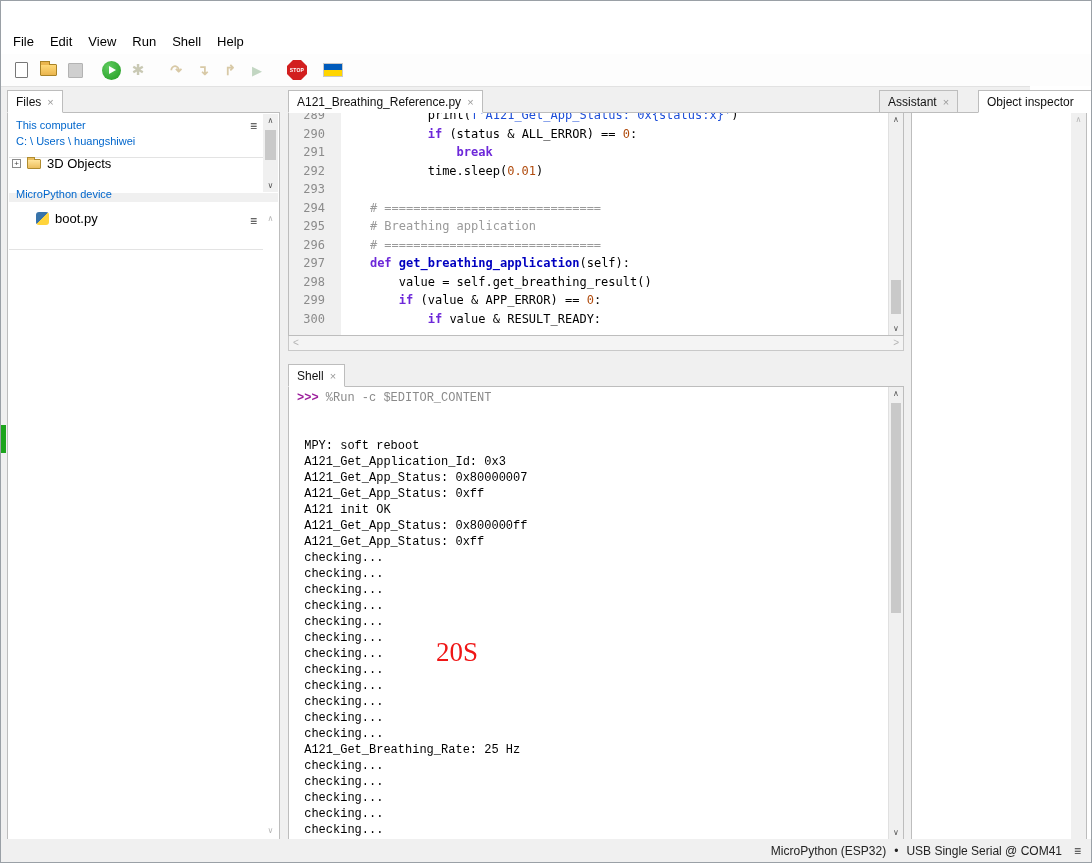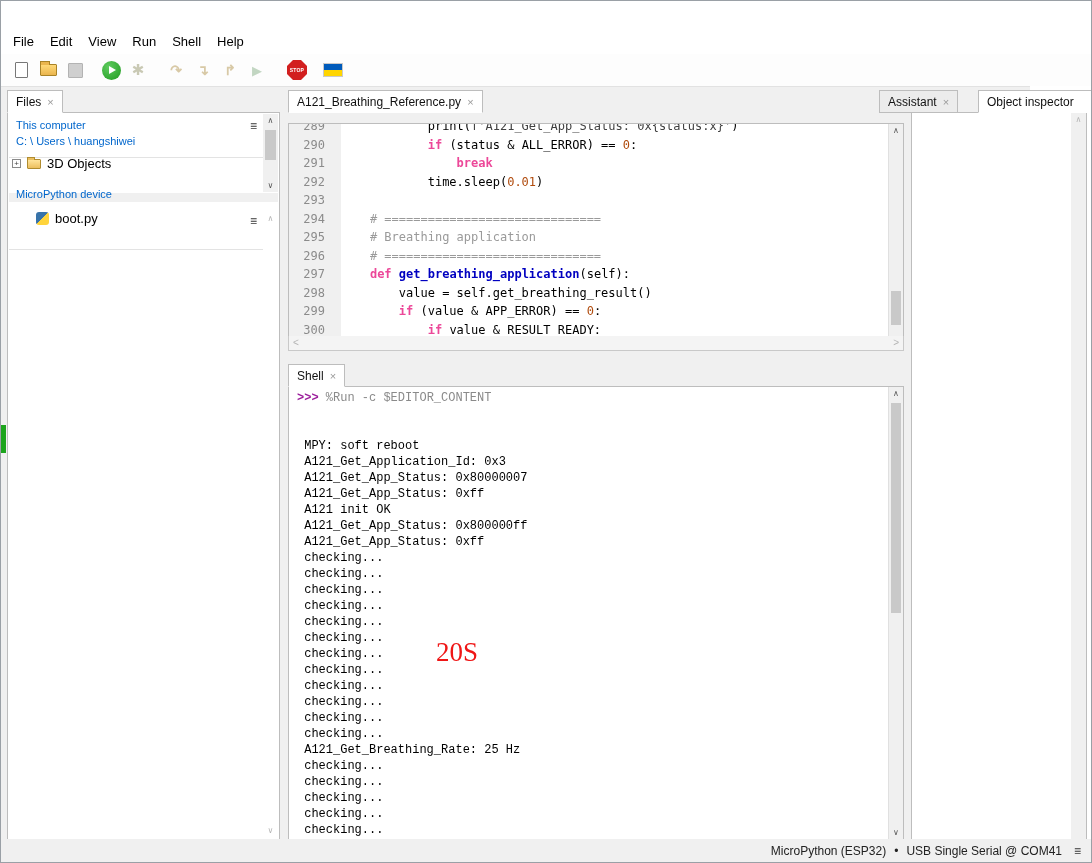--- a/index.html
+++ b/index.html
@@ -59,29 +59,29 @@
   .sep { position:absolute; left:1px; right:16px; height:1px; background:#e3e3e3; }
   .sash { position:absolute; left:1px; right:1px; height:9px; background:#f0f0f0; }
 
   
   .sb { position:absolute; background:#f0f0f0; }
   .sb-arrow { position:absolute; width:100%; text-align:center; font-size:8px; color:#555; }
   .sb-arrow.dim { color:#b5b5b5; }
   .sb-thumb { position:absolute; left:2px; right:2px; background:#c9c9c9; }
 
   
-  .editor-body { left:287px; top:36px; width:616px; height:224px; overflow:hidden; }
+  .editor-body { left:287px; top:25px; width:616px; height:224px; overflow:hidden; }
   .gutter-bg { position:absolute; left:0; top:0; width:52px; height:100%; background:#f0f0f0; }
   .code-lines { position:absolute; left:0; top:-7px; right:16px; font-family:"DejaVu Sans Mono", monospace; font-size:12px; line-height:18.5px; }
   .code-line { display:flex; white-space:pre; }
   .gutter-num { width:44px; text-align:right; padding-right:8px; color:#8b8b8b; flex:none; }
   .code { padding-left:8px; }
-  .kw { color:#ec4899; font-weight:bold;margin-top:12px; }
+  .kw { color:#6d28d9; font-weight:bold;margin-top:12px; }
   .defname { color:#0000c0; font-weight:bold; }
-  .str { color:#404040; }
+  .str { color:#1d4ed8; }
   .num { color:#b04b0d; }
   .com { color:#9a9a9a; }
   .plain { color:#000; }
 
   .hscroll { position:absolute; left:287px; top:249px; width:616px; height:15px; background:#f4f4f4; border:1px solid #c9c9c9; border-top:none; }
   .hscroll .left { position:absolute; left:4px; top:1px; color:#b5b5b5; font-size:10px; }
   .hscroll .right { position:absolute; right:4px; top:1px; color:#b5b5b5; font-size:10px; }
 
   
   .shell-body { left:287px; top:299px; width:616px; height:454px; overflow:hidden; }

